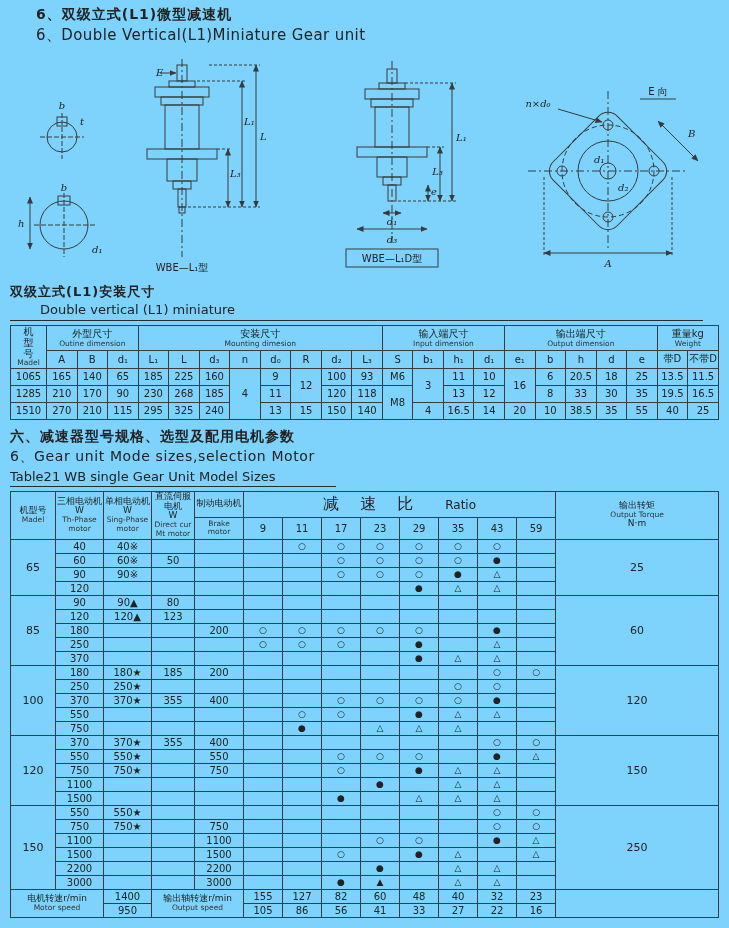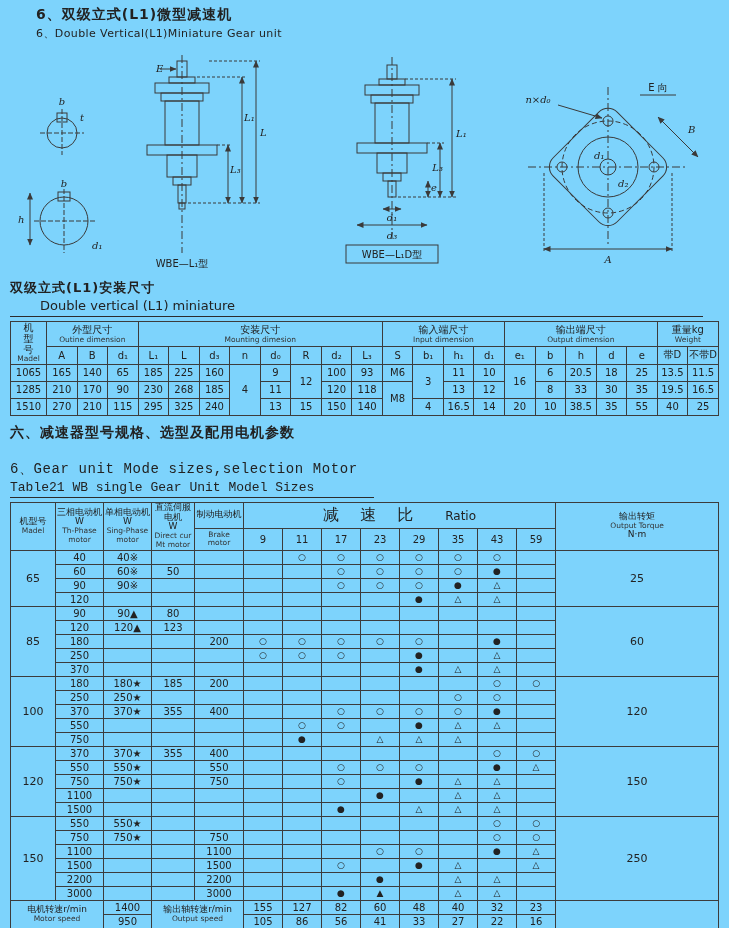--- a/index.html
+++ b/index.html
@@ -5,28 +5,28 @@
   * { box-sizing: border-box; }
   html,body { margin:0; padding:0; background:#e9e9e6; }
   .page {
     width:729px; height:928px; background:#7dd3fc; color:#222;
     font-family:"DejaVu Sans","Liberation Sans",sans-serif;
     padding:6px 26px 0 10px; overflow:hidden; position:relative;
   }
   
   .titles { padding-left:26px; }
   .title-cn { font-size:14px; font-weight:bold; letter-spacing:1px; }
-  .title-en { font-size:11px; margin-top:2px; letter-spacing:0.4px; }
+  .title-en { font-size:15px; margin-top:2px; letter-spacing:0.4px; }
   .mini-head { margin-top:2px; }
   .mini-cn { font-size:13px; font-weight:bold; letter-spacing:1px; }
   .mini-en { font-size:13px; margin-top:1px;margin-left:30px; }
   hr.rule { border:none; border-top:1.5px solid #2c2c2c; margin:3px 0 4px 0; }
-  .sel-head { margin-top:8px;font-family:Liberation Mono, monospace; }
+  .sel-head { margin-top:8px; }
   .sel-cn { font-size:14px; font-weight:bold; letter-spacing:1px; }
-  .sel-en { font-size:14px; margin-top:18px; letter-spacing:0.6px; }
+  .sel-en { font-size:14px; margin-top:2px; letter-spacing:0.6px; }
   .tbl-title-cn { font-size:12.5px; font-weight:bold; margin-top:6px; letter-spacing:1px; }
   .tbl-title-en { font-size:13px; margin-top:2px; display:inline-block; border-bottom:1.5px solid #2c2c2c; padding-bottom:2px; padding-right:60px; }
   
   svg .ln { stroke:#3a3a3a; fill:none; stroke-width:1; }
   svg text { font-family:"DejaVu Serif","Liberation Serif",serif; font-style:italic; font-size:10px; fill:#222; stroke:none; }
   svg text.plain { font-style:normal; font-family:"DejaVu Sans",sans-serif; font-size:10px; }
   
   table { border-collapse:collapse; width:709px; table-layout:fixed; margin:0; }
   td,th { border:1px solid #3c3c3c; padding:0 1px; text-align:center; vertical-align:middle;
           font-weight:normal; overflow:hidden; }

